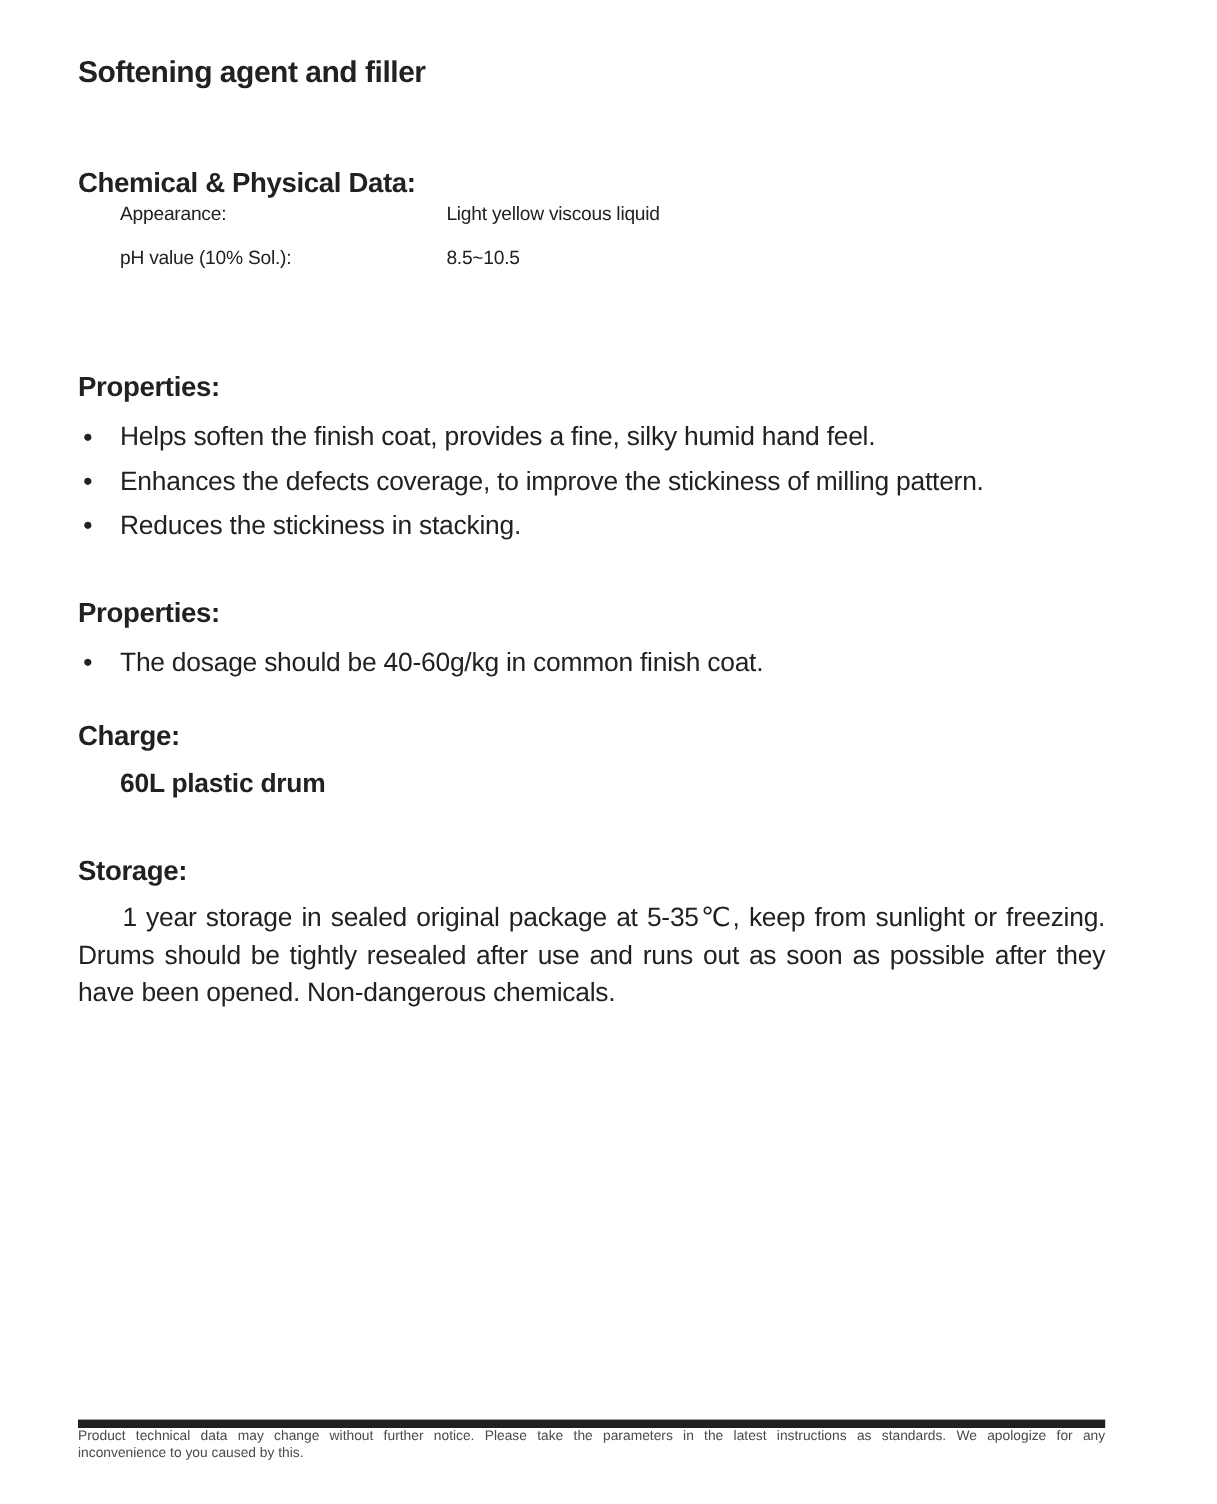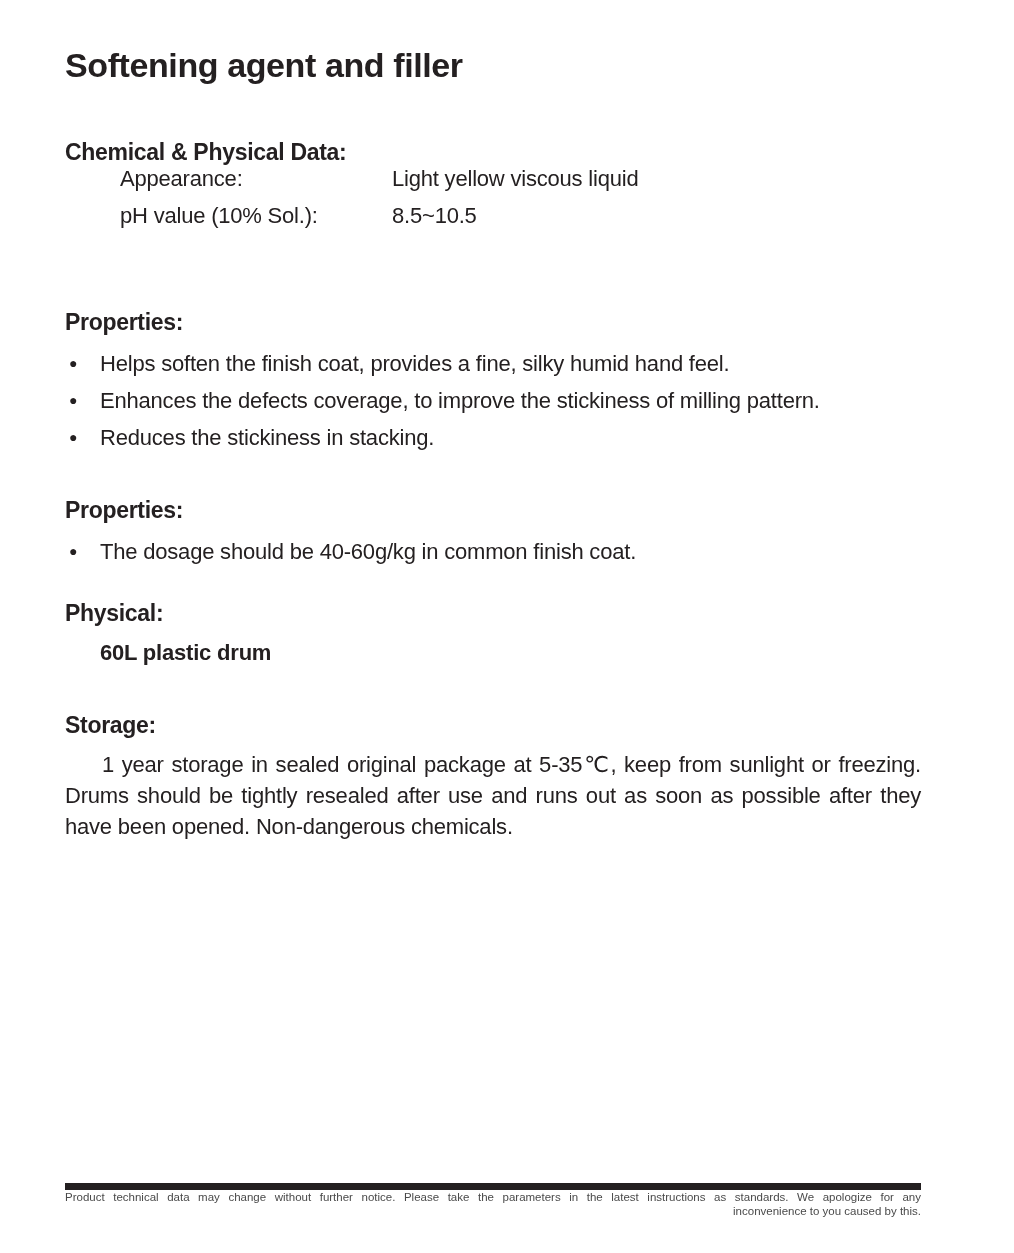--- a/index.html
+++ b/index.html
@@ -10,36 +10,36 @@
     height: 1253px;
     background: #ffffff;
     font-family: "Liberation Sans", "DejaVu Sans", sans-serif;
     color: #242021;
     letter-spacing: -0.2px;
     overflow: hidden;
   }
   .abs { position: absolute; }
   .title {
     left: 65px; top: 46px;
-    font-size: 34px; font-weight: 700;
+    font-size: 25px; font-weight: 700;
     letter-spacing: -0.4px;
     text-align: center;
   }
   .heading {
     left: 65px;
     font-size: 23px; font-weight: 700;
     letter-spacing: -0.3px;
   }
   .h-chem { top: 139px; }
   .h-props { top: 309px; }
   .h-app { top: 497px; }
   .h-pack { top: 600px; }
   .h-stor { top: 712px; }
   .spec-table { left: 100px; top: 160px; width: 860px; }
-  .spec-row { display: flex; height: 37px; align-items: center; font-size: 22px; margin-left: 20px; }
+  .spec-row { display: flex; height: 37px; align-items: center; font-size: 16px; }
   .spec-label { width: 272px; flex: 0 0 272px; }
   .spec-value { flex: 1; }
   .bullet-list { left: 65px; width: 900px; }
   .bl-props { top: 345px; }
   .bl-app { top: 533px; }
   .bullet-row { display: flex; height: 37px; align-items: center; font-size: 22px; }
   .bullet-dot {
     flex: 0 0 35px; width: 35px;
     font-size: 14px; line-height: 37px;
     padding-left: 4px; color: #242021;
@@ -54,21 +54,21 @@
   .footer-rule {
     left: 65px; top: 1183px; width: 856px; height: 7px;
     background: #231f20;
   }
   .footer-note {
     left: 65px; top: 1191px; width: 856px;
     font-size: 11.5px; line-height: 13.8px;
     color: #4a4a4a; letter-spacing: 0;
   }
   .footer-line-1 { text-align: justify; text-align-last: justify; }
-  .footer-line-2 { text-align: right; }
+  .footer-line-2 { text-align: left; }
 </style>
 </head>
 <body>
 
 <div class="page">
 
   <h1 class="abs title">Softening agent and filler</h1>
 
   <h2 class="abs heading h-chem">Chemical &amp; Physical Data:</h2>
 
@@ -102,21 +102,21 @@
 
   <h2 class="abs heading h-app">Properties:</h2>
 
   <div class="abs bullet-list bl-app">
     <div class="bullet-row">
       <span class="bullet-dot">●</span>
       <span class="bullet-text">The dosage should be 40-60g/kg in common finish coat.</span>
     </div>
   </div>
 
-  <h2 class="abs heading h-pack">Physical:</h2>
+  <h2 class="abs heading h-pack">Charge:</h2>
 
   <div class="abs body-line pack-body">60L plastic drum</div>
 
   <h2 class="abs heading h-stor">Storage:</h2>
 
   <p class="abs storage-para">1 year storage in sealed original package at 5-35℃, keep from sunlight or freezing. Drums should be tightly resealed after use and runs out as soon as possible after they have been opened. Non-dangerous chemicals.</p>
 
   <div class="abs footer-rule"></div>
 
   <div class="abs footer-note">

